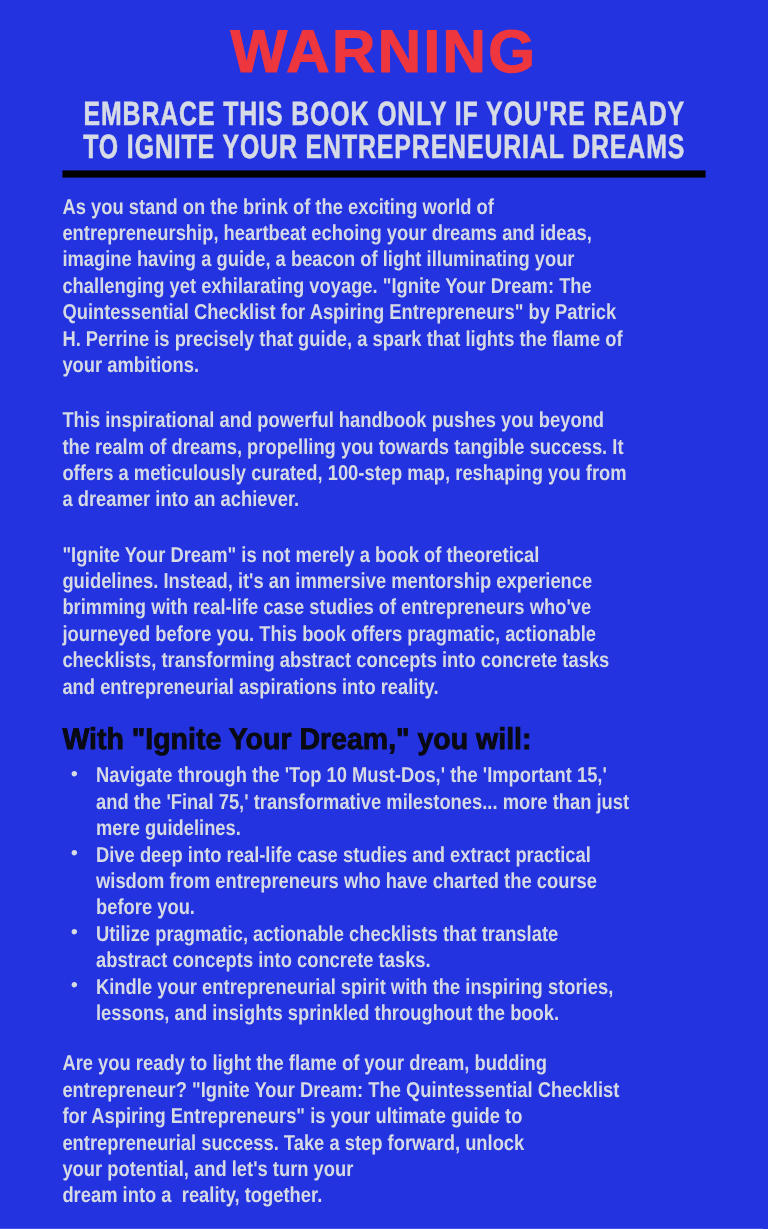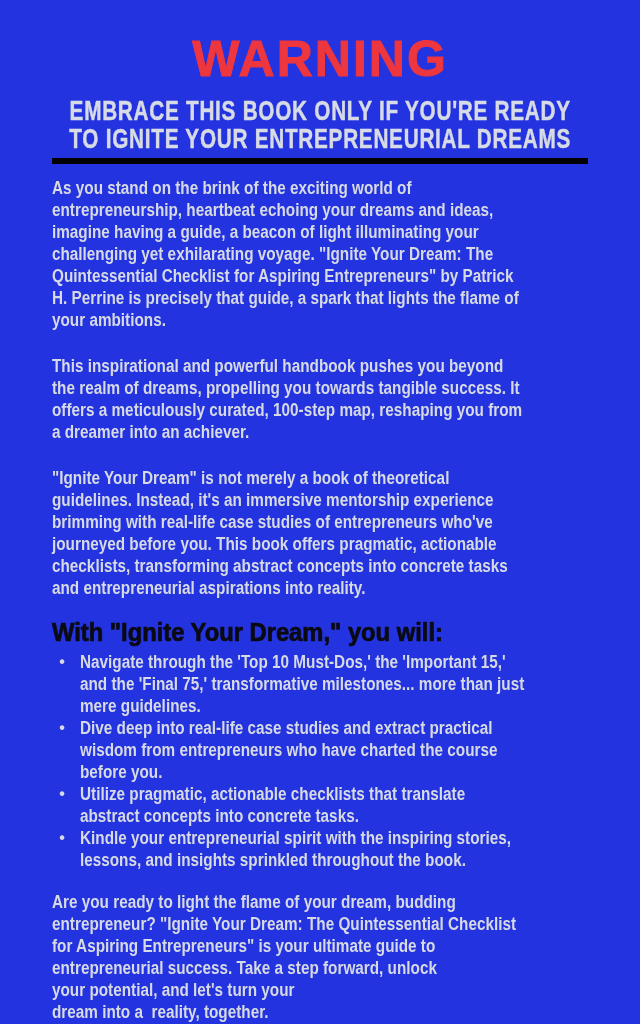--- a/index.html
+++ b/index.html
@@ -3,21 +3,21 @@
 <meta charset="utf-8">
 <style>
   html, body { margin: 0; padding: 0; }
   body { font-family: "Liberation Sans", sans-serif; }
   .page {
     position: relative;
     width: 640px;
     height: 1024px;
     overflow: hidden;
     box-sizing: border-box;
-    padding: 16px 52px;
+    padding: 0 52px;
   }
   .warning {
     margin: 14px 0 0 0;
     text-align: center;
     font-size: 50px;
     line-height: 58px;
     font-weight: 700;
     letter-spacing: 2px;
     -webkit-text-stroke: 1px currentColor;
   }

